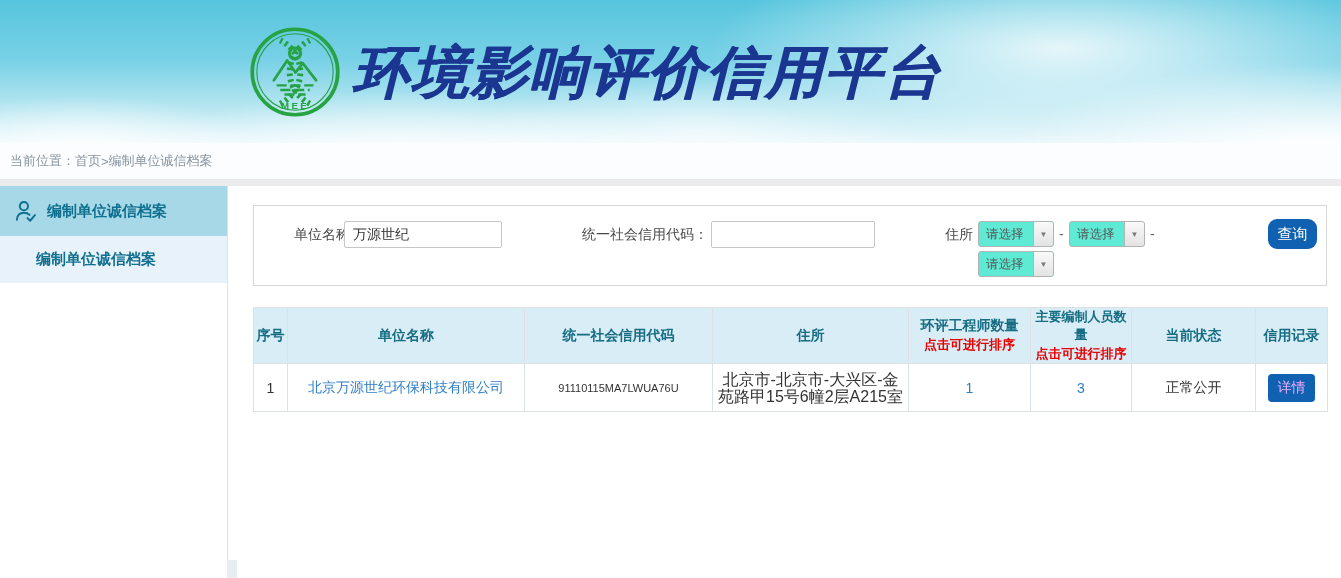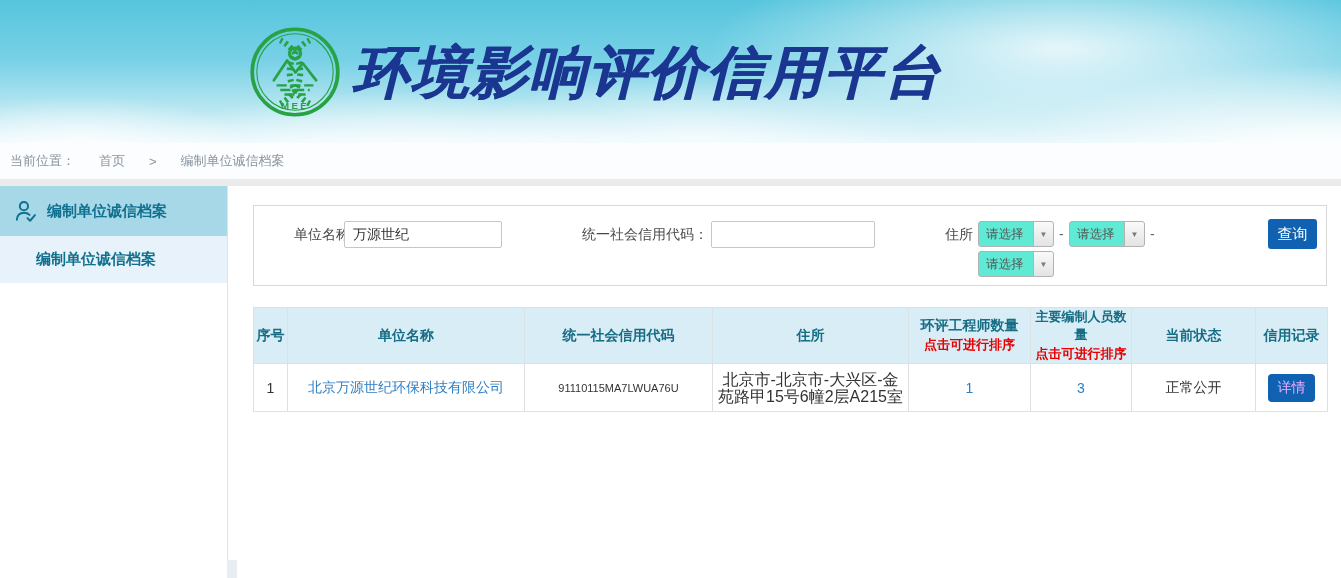--- a/index.html
+++ b/index.html
@@ -21,21 +21,21 @@
   .logo { position:absolute; left:249px; top:26px; width:92px; height:92px; }
   .site-title {
     position:absolute; left:352px; top:26px; height:92px; line-height:92px;
     font-size:57px; font-weight:800; font-style:italic; letter-spacing:2px;
     color:#1a3690; text-shadow:1px 0 0 currentColor; white-space:nowrap;
   }
 
   
   .crumb-bar { position:absolute; left:0; top:143px; width:1341px; height:36px; background:#fbfdfe; }
   .crumb-bar .inner { display:flex; align-items:center; height:100%; padding-left:10px;
-                      font-size:13px; color:#8a95a1; gap:24px; }
+                      font-size:13px; color:#8a95a1; gap:0; }
   .divider-strip { position:absolute; left:0; top:179px; width:1341px; height:7px; background:#ebebeb; }
 
   
   .sidebar { position:absolute; left:0; top:186px; width:227px; height:392px; background:#fff; }
   .side-item-active {
     height:50px; background:#a6d8e8; display:flex; align-items:center; gap:9px;
     padding-left:12px; cursor:pointer;
   }
   .side-item-active .lbl { font-size:15px; font-weight:bold; color:#10708f; }
   .side-item-sub {
@@ -70,21 +70,21 @@
   .sel .arrow { width:20px; border-left:1px solid #b3b3b3; background:linear-gradient(#fafafa,#e3e3e3);
                 display:flex; align-items:center; justify-content:center; color:#7a7a7a; font-size:8px; }
   .sel-1 { left:724px; top:15px; }
   .sel-2 { left:815px; top:15px; }
   .sel-3 { left:724px; top:45px; }
   .dash { position:absolute; top:15px; font-size:14px; color:#666; line-height:27px; }
   .dash-1 { left:805px; }
   .dash-2 { left:896px; }
   .btn-query {
     position:absolute; left:1014px; top:13px; width:49px; height:30px;
-    background:#1161b2; color:#fff; font-size:15px; border:none; border-radius:3px; cursor:pointer;
+    background:#1161b2; color:#fff; font-size:15px; border:none; border-radius:9px; cursor:pointer;
     font-family:"Liberation Sans","DejaVu Sans",sans-serif;
   }
 
   
   .tbl-wrap { position:absolute; left:253px; top:307px; width:1074px; }
   table { border-collapse:collapse; table-layout:fixed; width:1074px; }
   th, td { border:1px solid #dbe1e5; text-align:center; vertical-align:middle; }
   thead th { background:#d9edf6; height:42px; color:#166d84; font-size:14px; font-weight:bold; padding:0 1px; }
   thead th .sub { display:block; color:#e60000; font-size:13px; font-weight:bold; margin-top:1px; }
   thead th.tight { font-size:13px; }

